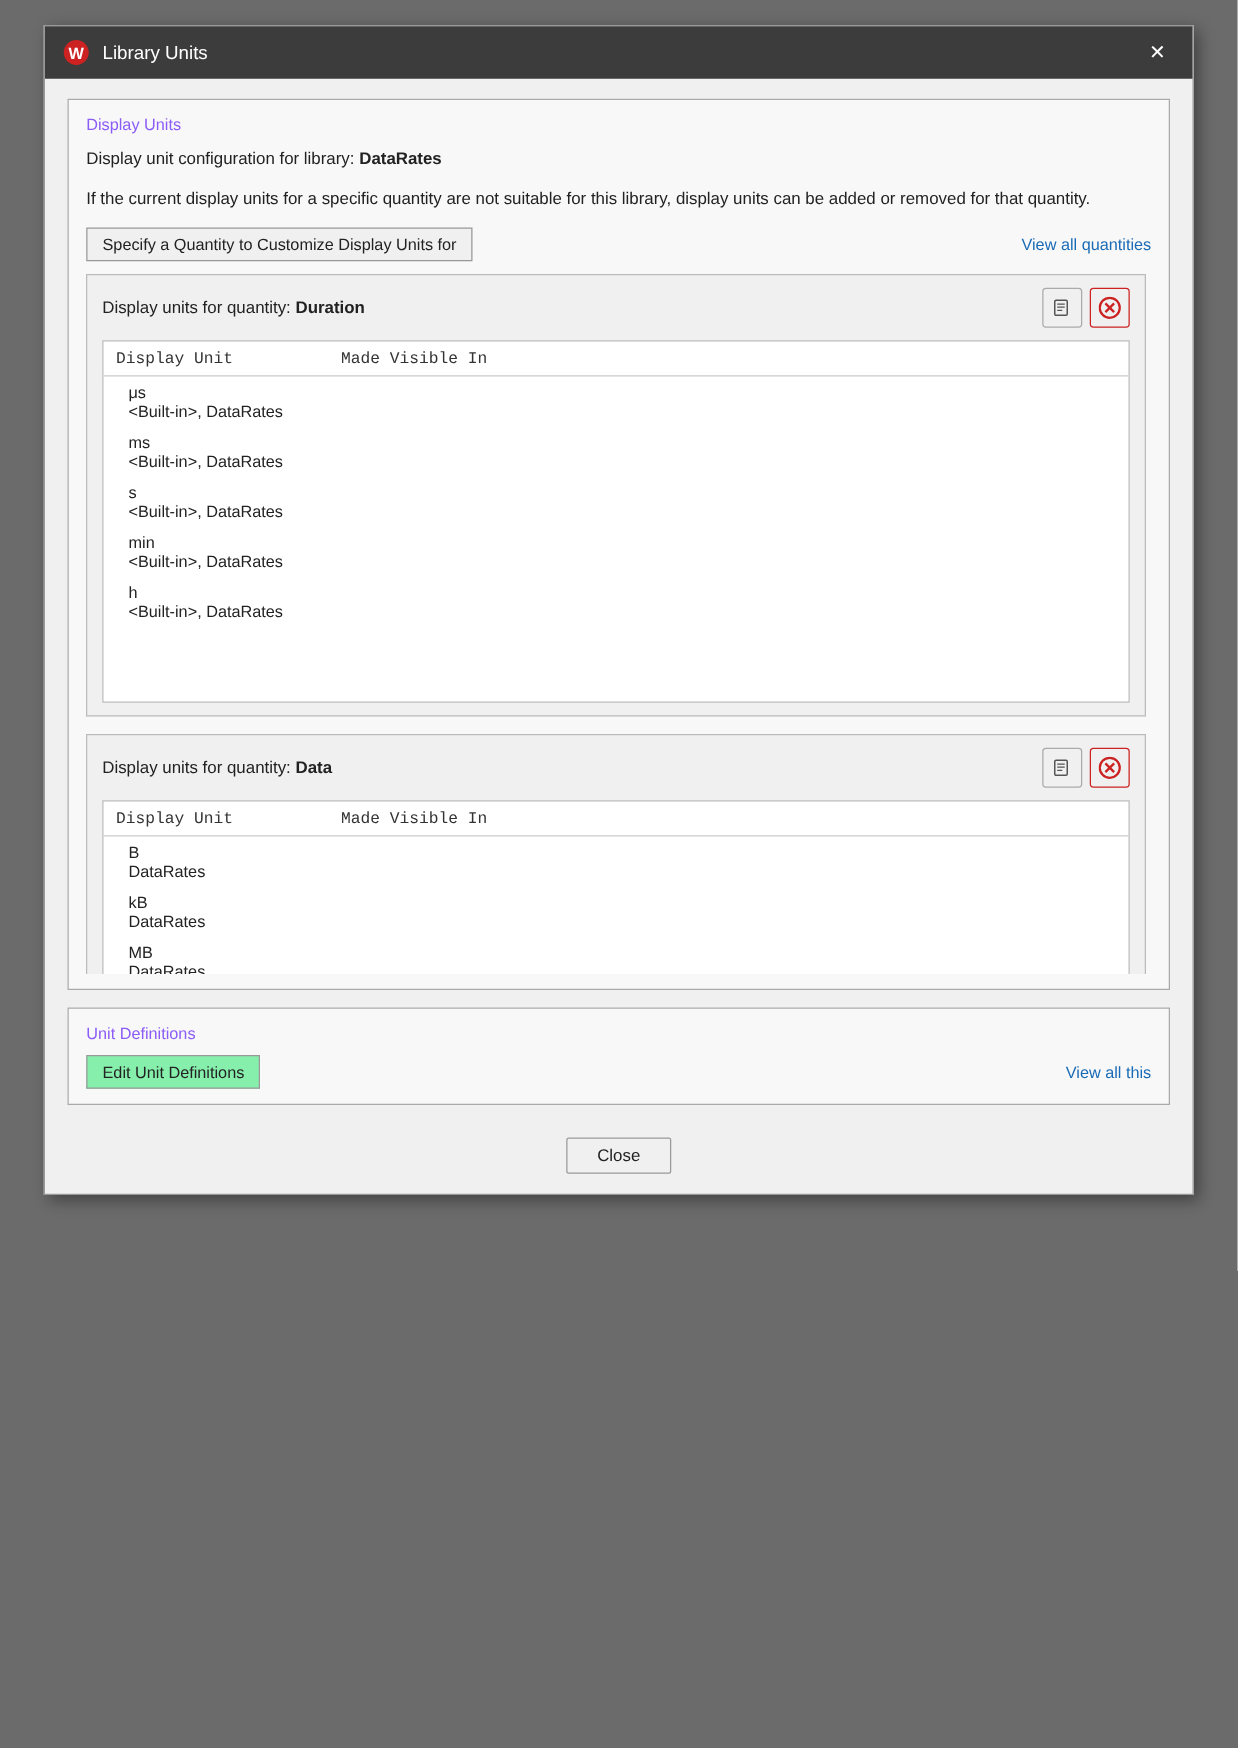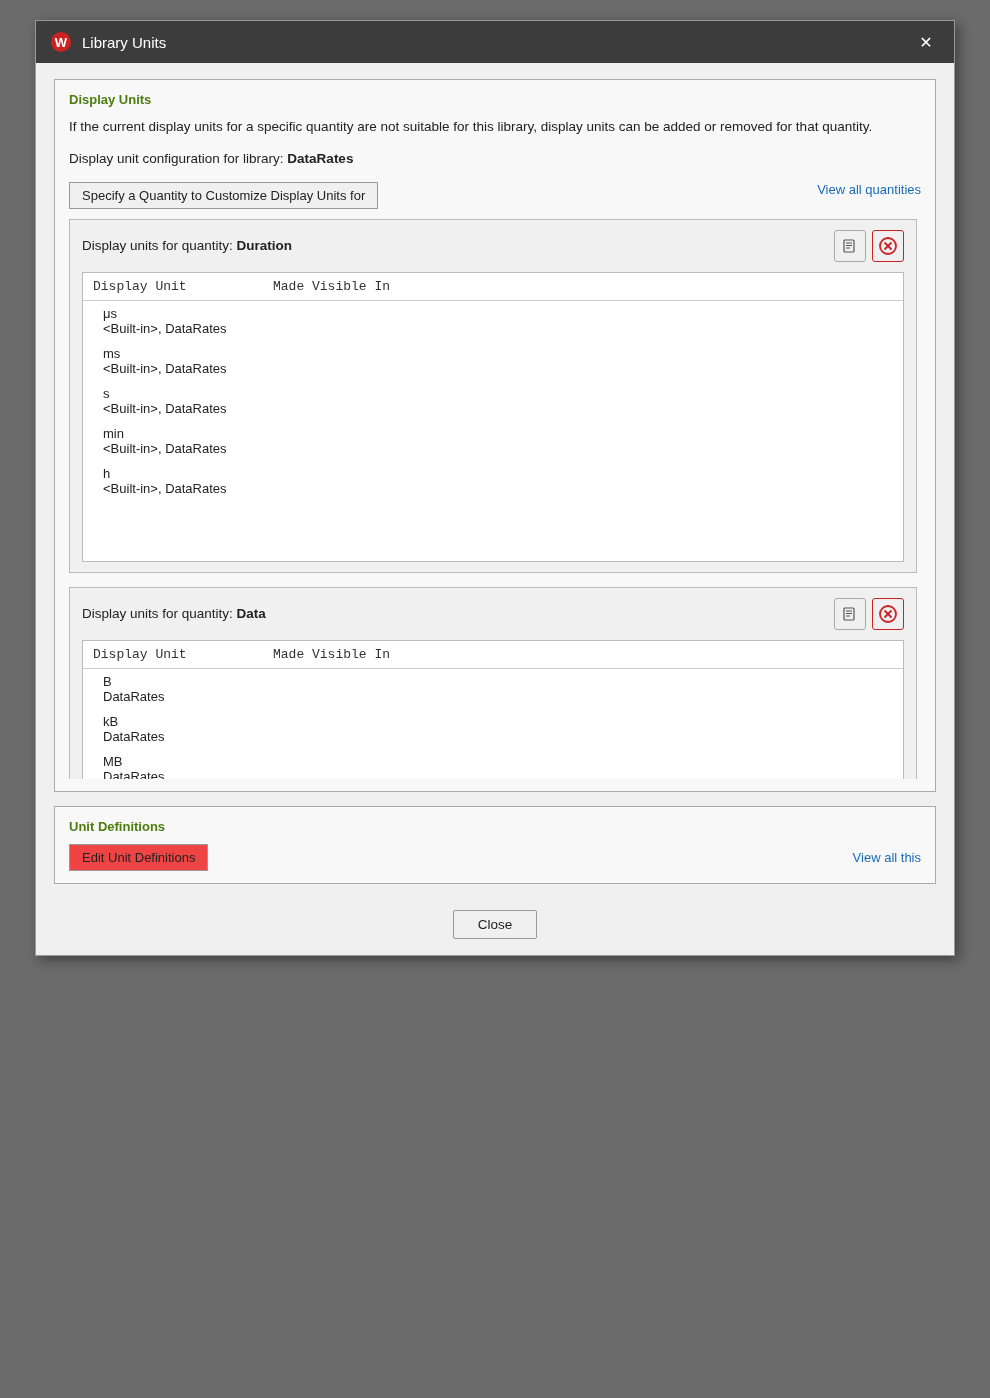--- a/index.html
+++ b/index.html
@@ -76,39 +76,39 @@
     }
 
     .section-box {
       border: 1px solid #aaa;
       background: #f8f8f8;
       padding: 12px 14px;
     }
 
     .section-title {
       font-size: 13px;
-      color: #4d7c0f;
+      color: #8b5cf6;
       margin-bottom: 10px;
-      font-weight: bold;
+      font-weight: normal;
     }
 
     .section-description {
       font-size: 13.5px;
       color: #222;
       line-height: 1.5;
       margin-bottom: 12px;
     }
 
     .library-name {
       font-weight: bold;
     }
 
     .row-controls {
       display: flex;
-      align-items: flex-start;
+      align-items: center;
       justify-content: space-between;
       margin-bottom: 10px;
     }
 
     .specify-btn {
       border: 1px solid #999;
       background: #f0f0f0;
       padding: 5px 12px;
       font-size: 13px;
       cursor: pointer;
@@ -237,21 +237,21 @@
     }
 
     .unit-def-row {
       display: flex;
       align-items: center;
       justify-content: space-between;
     }
 
     .edit-btn {
       border: 1px solid #999;
-      background: #ef4444;
+      background: #86efac;
       padding: 5px 12px;
       font-size: 13px;
       cursor: pointer;
       color: #222;
     }
 
     .footer-row {
       display: flex;
       justify-content: center;
       padding: 10px 18px 16px 18px;
@@ -281,25 +281,25 @@
       <span class="title-text">Library Units</span>
     </div>
     <button class="close-btn">✕</button>
   </div>
 
   <div class="dialog-body">
 
     <div class="section-box">
       <div class="section-title">Display Units</div>
 
-      <div class="section-description">If the current display units for a specific quantity are not suitable for this library, display units can be added or removed for that quantity.</div>
-
       <div class="section-description">
         <span>Display unit configuration for library: </span><span class="library-name">DataRates</span>
       </div>
+
+      <div class="section-description">If the current display units for a specific quantity are not suitable for this library, display units can be added or removed for that quantity.</div>
 
       <div class="row-controls">
         <button class="specify-btn">Specify a Quantity to Customize Display Units for</button>
         <a class="link-btn">View all quantities</a>
       </div>
 
       <div class="scrollable-area">
 
         <div class="quantity-panel">
           <div class="quantity-header">

